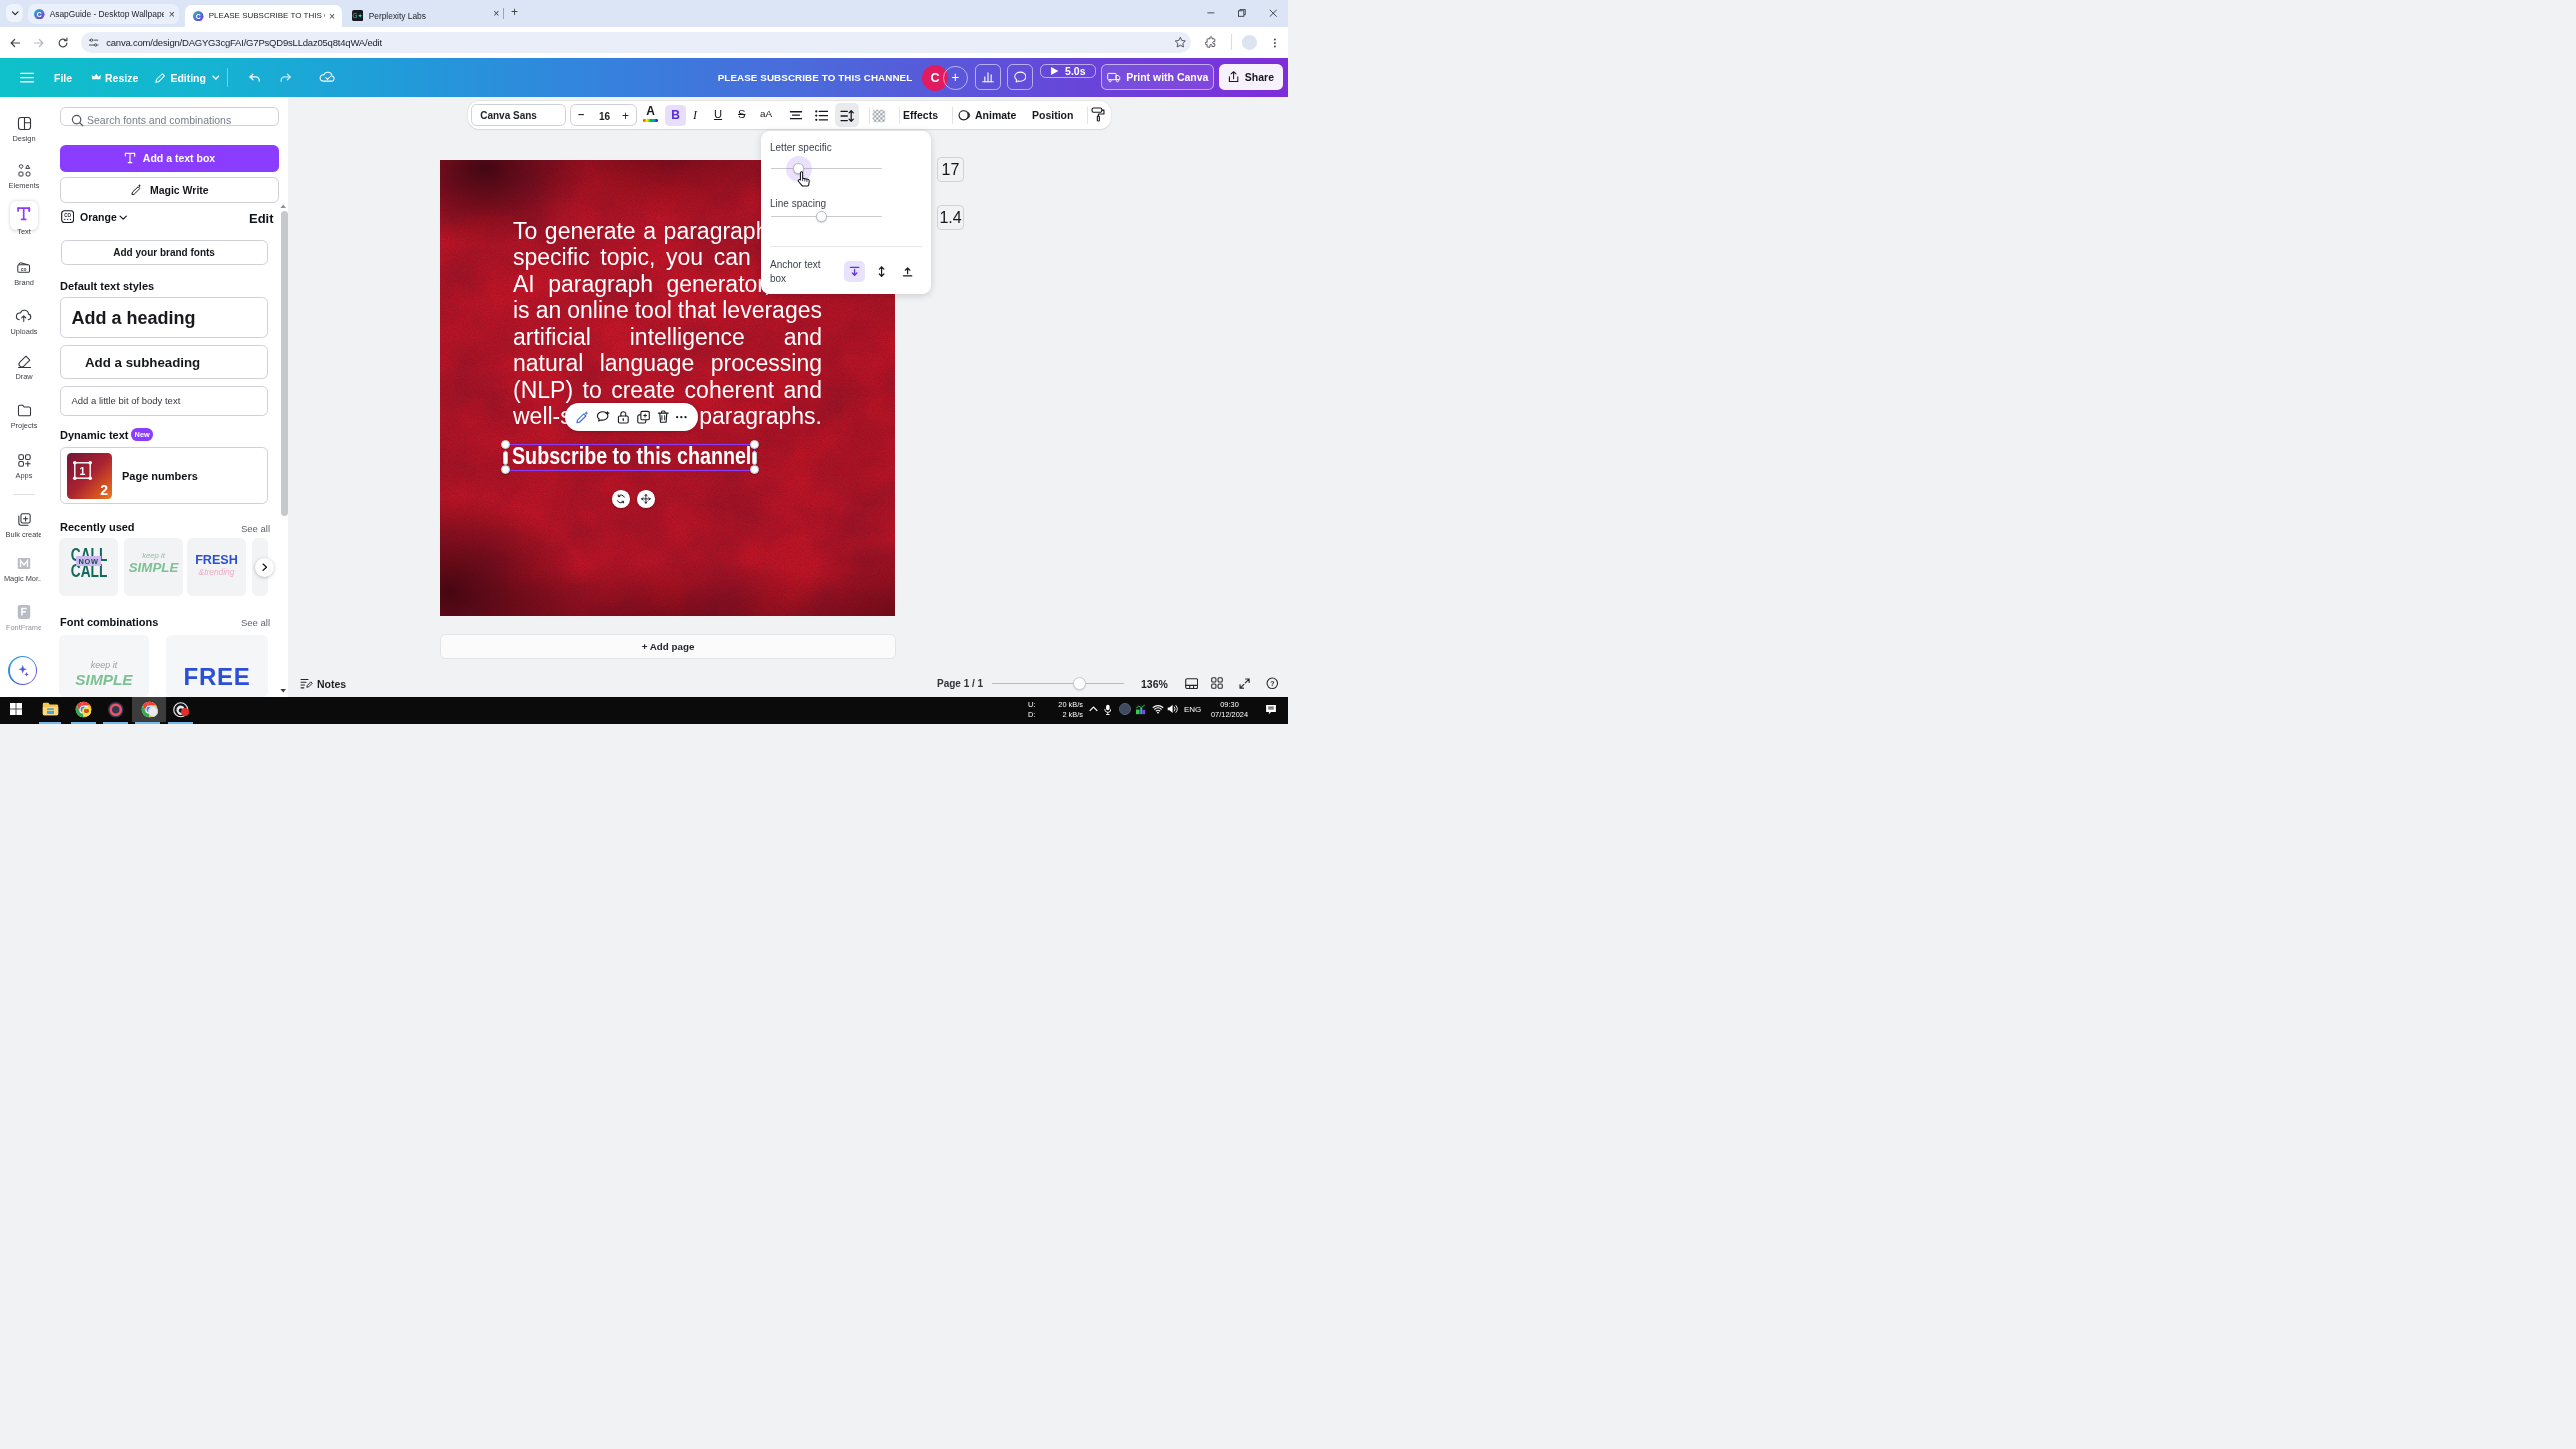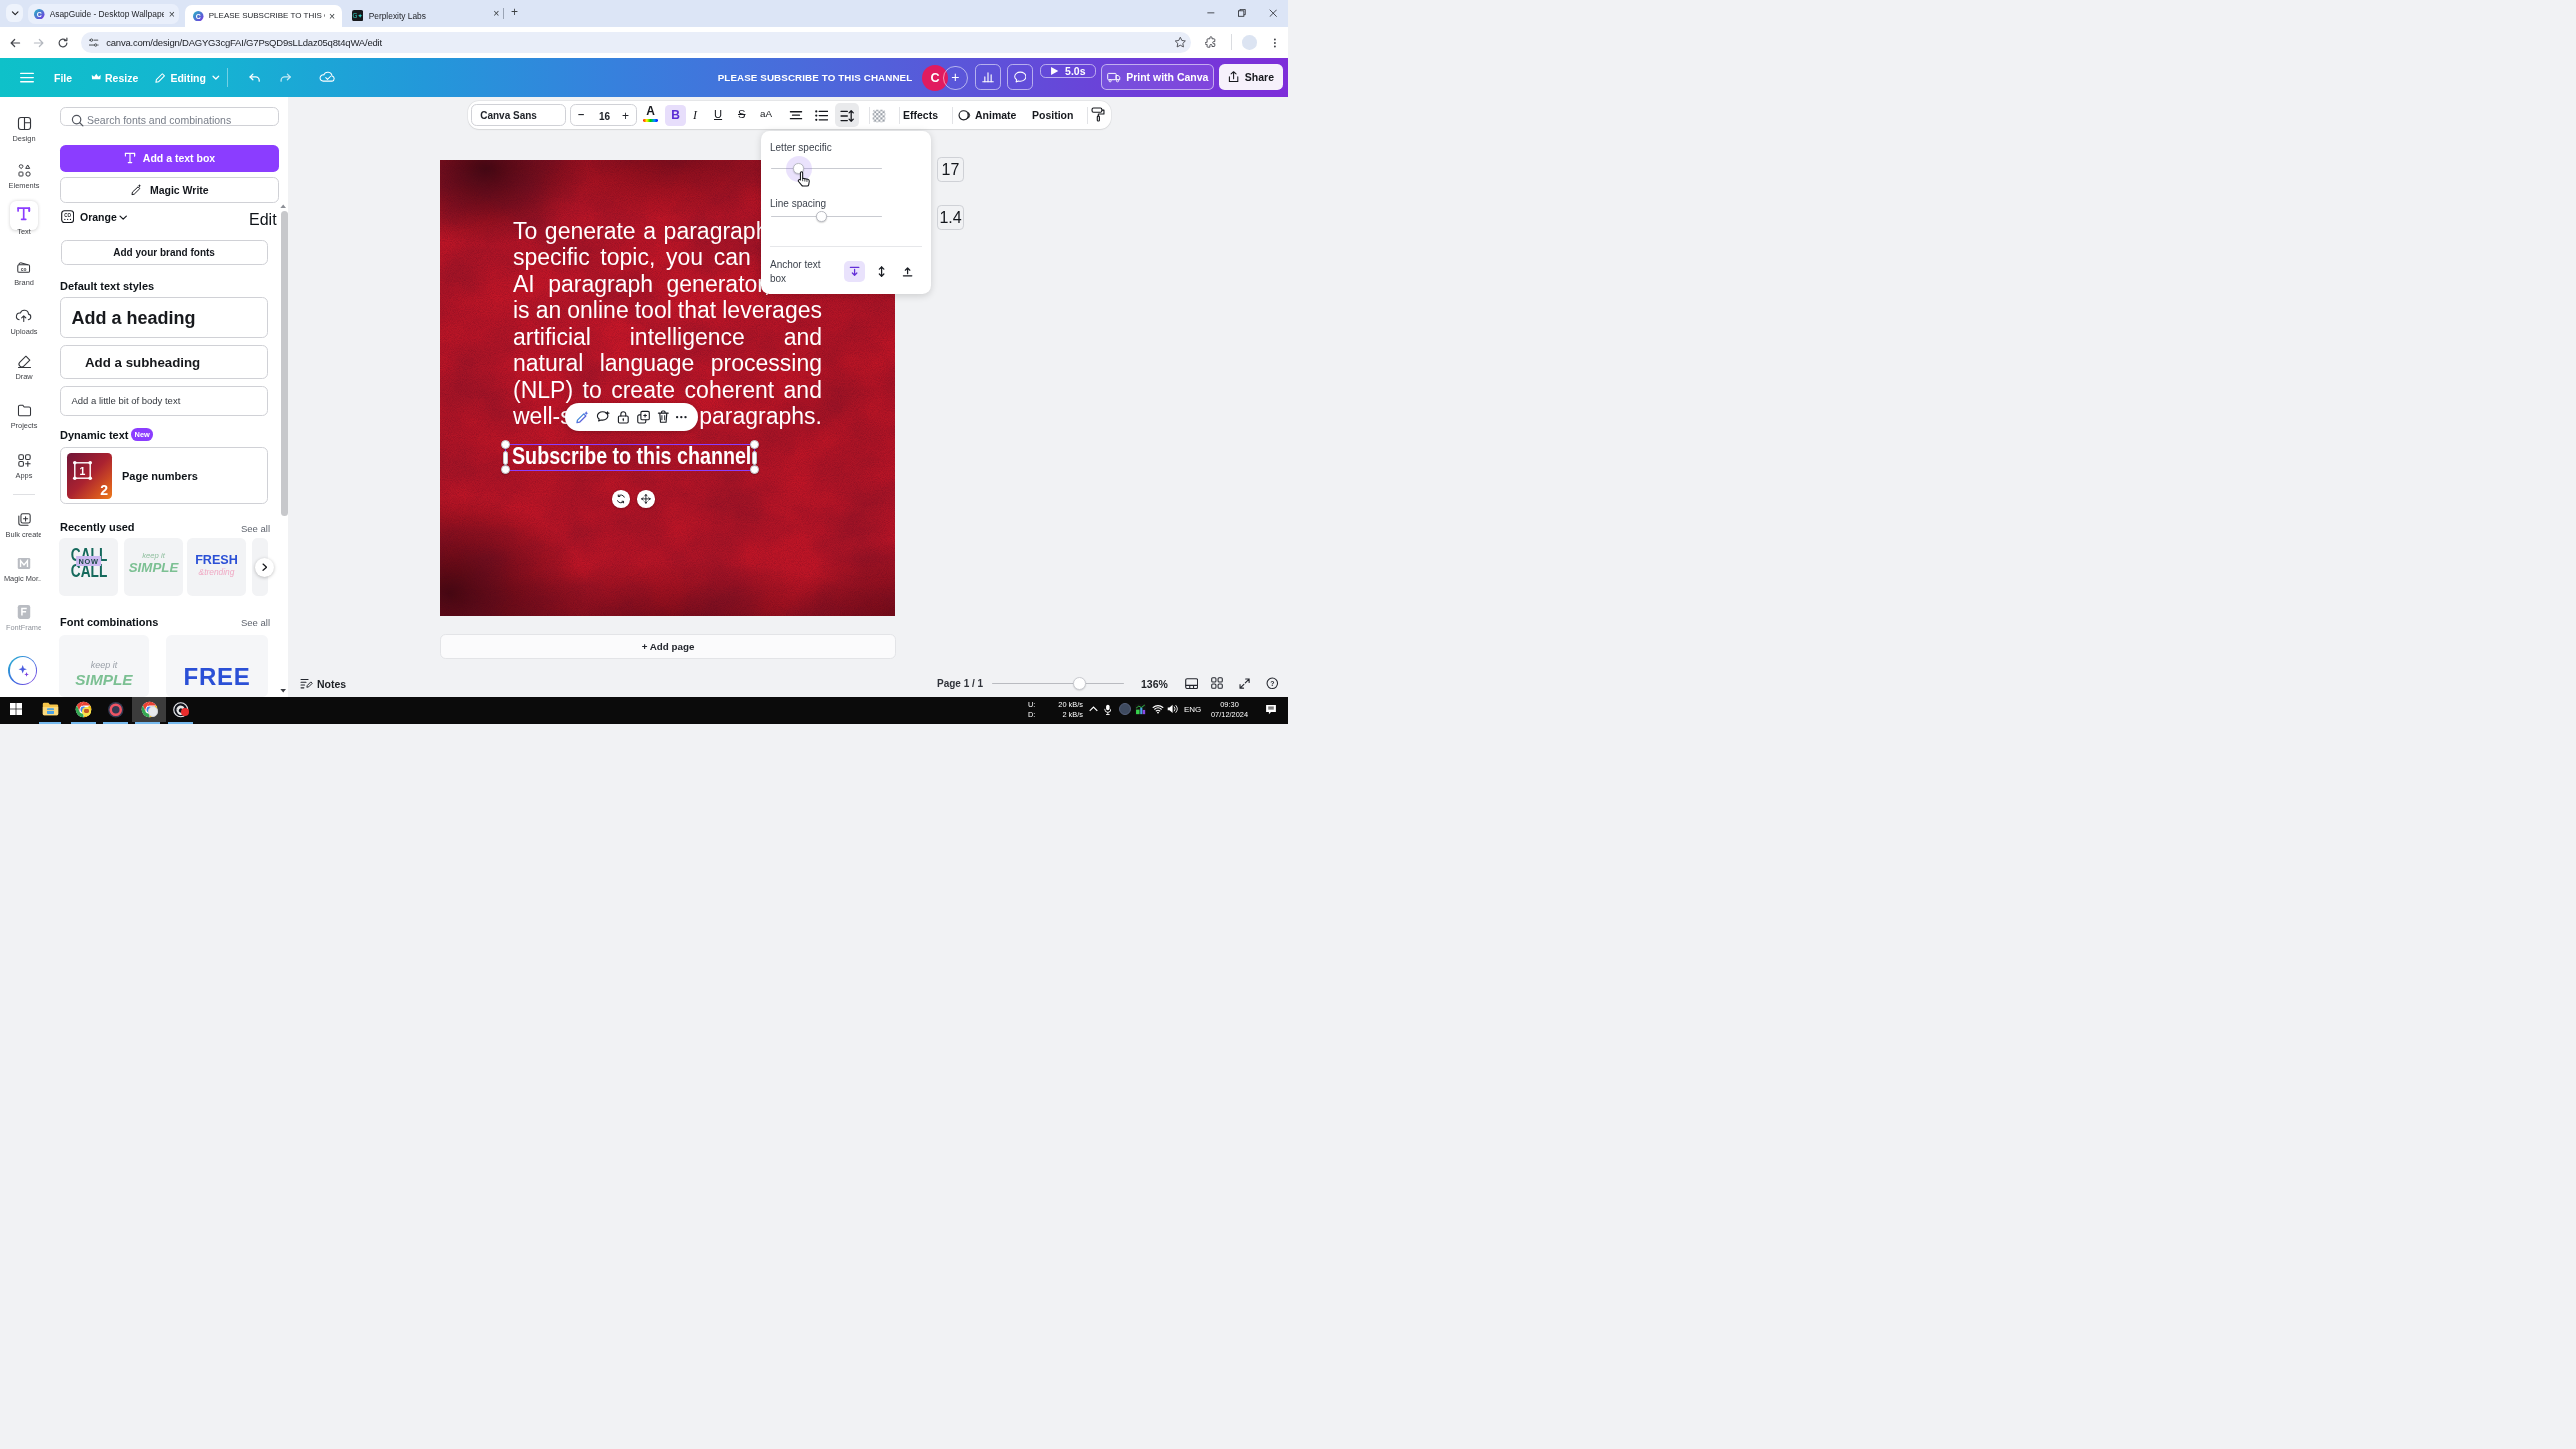--- a/index.html
+++ b/index.html
@@ -386,21 +386,21 @@
       <rect x="1" y="1" width="17" height="17" rx="4" fill="none" stroke="#14171d" stroke-width="1.6"></rect>
       <text x="9.5" y="10" font-size="6.5" font-weight="bold" fill="#14171d" text-anchor="middle" font-family="Liberation Sans">CO</text>
       <circle cx="5.5" cy="13.5" r="0.9" fill="#14171d"></circle>
       <circle cx="9.5" cy="13.5" r="0.9" fill="#14171d"></circle>
       <circle cx="13.5" cy="13.5" r="0.9" fill="#14171d"></circle>
     </svg>
   <div class="abs" style="left:39px; top:114px; font-weight:700; font-size:10.5px; color:#0e1318;">Orange</div>
   <svg style="position:absolute; left:78px; top:118px;" width="8.4" height="5.6" viewBox="0 0 12 8">
       <path d="M1.5 1.5l4.5 4.5 4.5-4.5" fill="none" stroke="#14171d" stroke-width="1.7" stroke-linecap="round" stroke-linejoin="round"></path>
     </svg>
-  <div class="abs" style="left:208px; top:114px; font-weight:400; font-size:16px; color:#0e1318;">Edit</div>
+  <div class="abs" style="left:208px; top:114px; font-weight:700; font-size:13px; color:#0e1318;">Edit</div>
   <div class="pbox" style="left:19.6px; top:143px; width:207px; height:25px; display:flex; align-items:center; justify-content:center; font-weight:700; font-size:10px; color:#14171d;">Add your brand fonts</div>
 
   <div class="plabel" style="left:19px; top:183px;">Default text styles</div>
   <div class="pbox" style="left:19px; top:200px; width:208px; height:41px;">
       <div style="position:absolute; left:10.5px; top:9.8px; font-weight:700; font-size:18px; color:#17191d;">Add a heading</div>
     </div>
   <div class="pbox" style="left:19px; top:248px; width:208px; height:34px;">
       <div style="position:absolute; left:24px; top:9px; font-weight:700; font-size:13.3px; color:#17191d;">Add a subheading</div>
     </div>
   <div class="pbox" style="left:19px; top:289px; width:208px; height:30px;">

